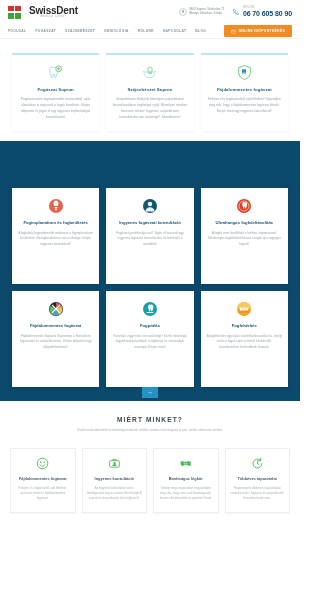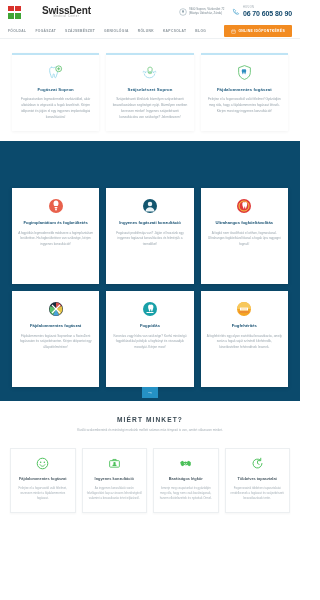--- a/index.html
+++ b/index.html
@@ -9,21 +9,21 @@
     background: #ffffff;
     overflow: hidden;
   }
   .page { width: 300px; height: 600px; position: relative; background: #fff; }
 
   
   .topbar {
     height: 24px; display: flex; align-items: center;
     padding: 0 8px; background: #fff;
   }
-  .logo-wrap { display: flex; align-items: center; gap: 21px; justify-content: center; }
+  .logo-wrap { display: flex; align-items: center; gap: 8px; justify-content: center; }
   .logo-squares {
     width: 13px; height: 13px;
     display: grid; grid-template-columns: 1fr 1fr; grid-template-rows: 1fr 1fr;
     gap: 1.5px;
   }
   .sq { width: 100%; height: 100%; }
   .sq.r { background: #d8322c; }
   .sq.g { background: #3fa535; }
   .logo-text { line-height: 1; }
   .logo-name { font-size: 10px; font-weight: bold; color: #2b2b2b; letter-spacing: -0.2px; }

